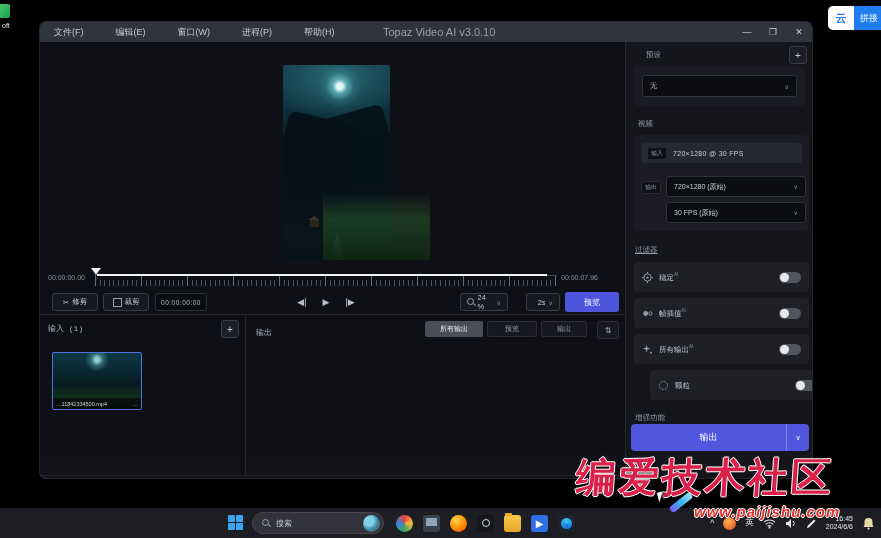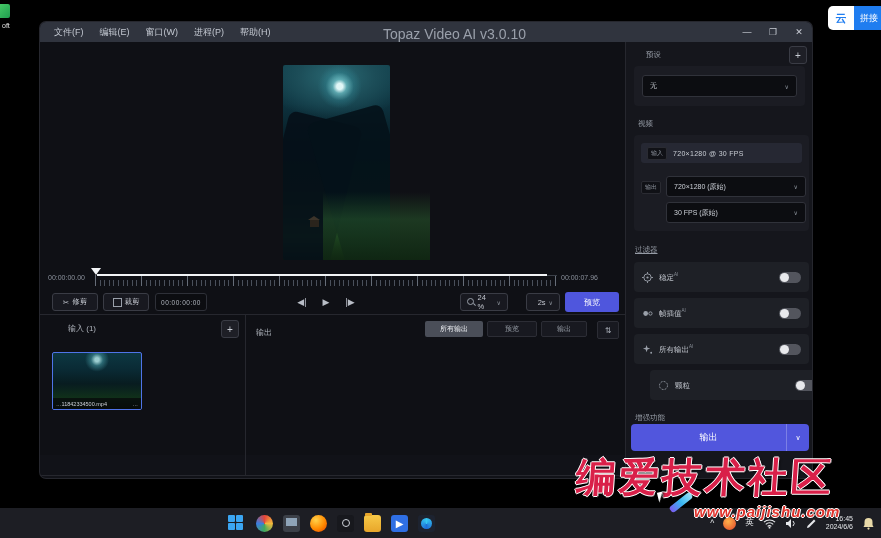--- a/index.html
+++ b/index.html
@@ -2,23 +2,23 @@
 <html><head>
 <meta charset="utf-8">
 <style>
   html,body{margin:0;padding:0;background:#000;width:881px;height:538px;overflow:hidden;
     font-family:"Liberation Sans","DejaVu Sans",sans-serif;-webkit-font-smoothing:antialiased;}
   .abs{position:absolute;}
   
   .app{left:40px;top:22px;width:772px;height:456px;background:#111218;border-radius:6px;
     overflow:hidden;box-shadow:0 0 0 1px #26272e;}
   .titlebar{left:0;top:0;width:100%;height:20px;background:#30343e;display:flex;align-items:center;}
-  .menus{display:flex;gap:4px;margin-left:8px;}
+  .menus{display:flex;gap:20px;margin-left:8px;}
   .menu-item{font-size:9px;color:#c3c8d1;padding:2px 6px;cursor:default;}
-  .win-title{position:absolute;left:343px;top:4px;font-size:14px;color:#9aa0ab;}
+  .win-title{position:absolute;left:343px;top:4px;font-size:11px;color:#9aa0ab;}
   .win-ctrls{position:absolute;right:0;top:0;height:20px;display:flex;}
   .win-btn{width:26px;height:20px;display:flex;align-items:center;justify-content:center;
     color:#c9cdd5;font-size:9px;}
   
   .main{left:0;top:20px;width:585px;height:413px;background:#0f1015;}
   .rpanel{left:585px;top:20px;width:187px;height:436px;background:#15161c;border-left:1px solid #26272e;box-sizing:border-box;}
   
   .video{left:243px;top:23px;width:107px;height:195px;border-radius:2px;overflow:hidden;
     background:
       radial-gradient(circle at 53% 11%, rgba(235,255,255,.95) 0 3px, rgba(140,230,235,.55) 7px, rgba(60,160,175,.25) 14px, transparent 22px),
@@ -194,21 +194,21 @@
     </div>
     <div class="abs tbtn" style="left:486px;top:251px;width:34px;justify-content:flex-end;">
       <span>2s</span>
       <span class="chev">∨</span>
     </div>
     <div class="abs preview-btn" style="left:525px;top:250px;">预览</div>
 
     <div class="abs hline" style="left:0;top:272px;width:585px;"></div>
     <div class="abs vline" style="left:205px;top:272px;height:161px;"></div>
 
-    <span class="abs sec-label" style="left:28px;top:281px;">输入 (1)</span>
+    <span class="abs sec-label" style="left:8px;top:281px;font-family:Liberation Mono, monospace;">输入 (1)</span>
     <div class="abs plus-btn" style="left:181px;top:278px;">+</div>
 
     <div class="abs thumb">
       <div class="name">
         <span>…11842334500.mp4</span>
         <span>…</span>
       </div>
     </div>
 
     <span class="abs sec-label" style="left:216px;top:285px;">输出</span>
@@ -301,20 +301,25 @@
 <div class="abs cursor"></div>
 
 <div class="abs taskbar">
   <div class="start">
       <div></div>
       <div></div>
       <div></div>
       <div></div>
     </div>
 
+  <div class="search-pill">
+    <span class="mag"></span>
+    <span class="txt">搜索</span>
+    <span class="search-img"></span>
+  </div>
 
   <div style="display:flex;gap:10px;margin-left:12px;align-items:center;">
     <div class="tb-icon" style="border-radius:50%;background:conic-gradient(#e5453a,#f2b93b,#3fa95c,#3b7de0,#e5453a);"></div>
     <div class="tb-icon" style="background:#3c4048;">
         <div style="position:absolute;left:3px;top:3px;width:11px;height:8px;background:#8fa4b8;"></div>
       </div>
     <div class="tb-icon" style="border-radius:50%;background:radial-gradient(circle at 35% 30%,#ffd24a,#ff8a00 55%,#e33d00);"></div>
     <div class="tb-icon" style="background:#17181d;">
         <div style="position:absolute;left:4.5px;top:4.5px;width:8px;height:8px;border:1.5px solid #cfd3da;border-radius:50%;box-sizing:border-box;"></div>
       </div>

